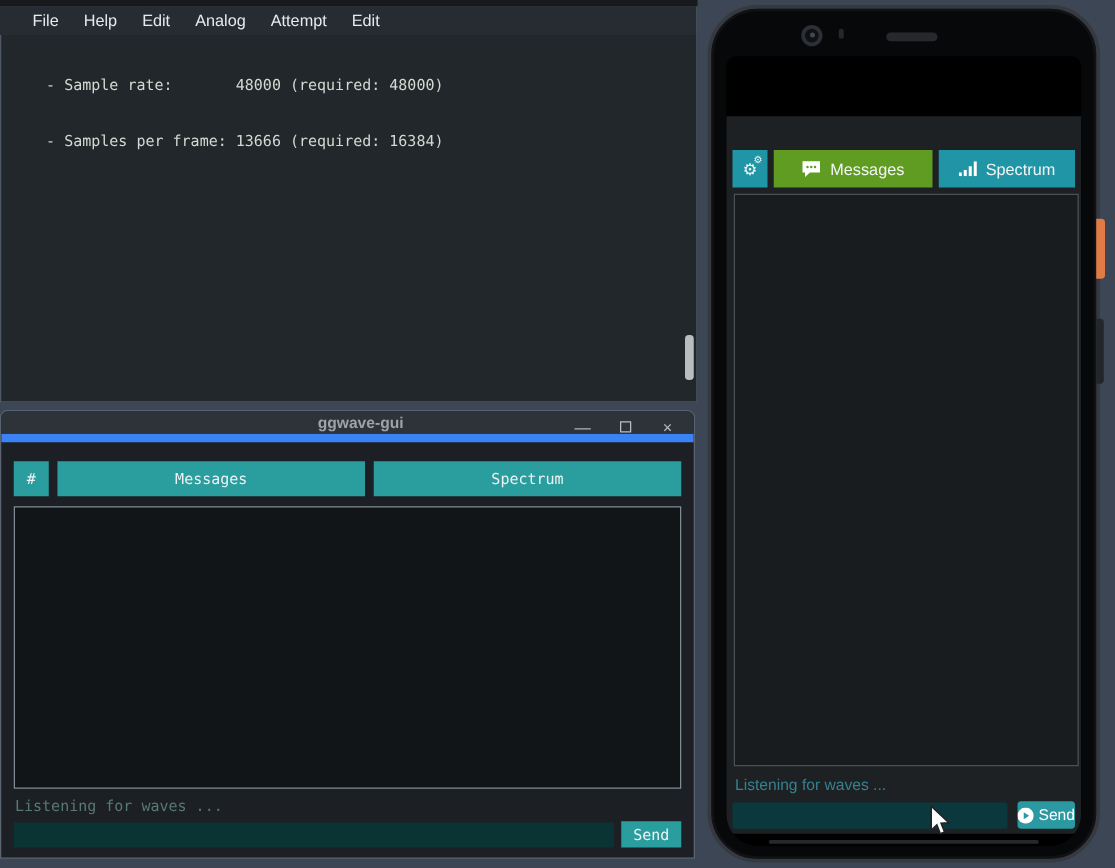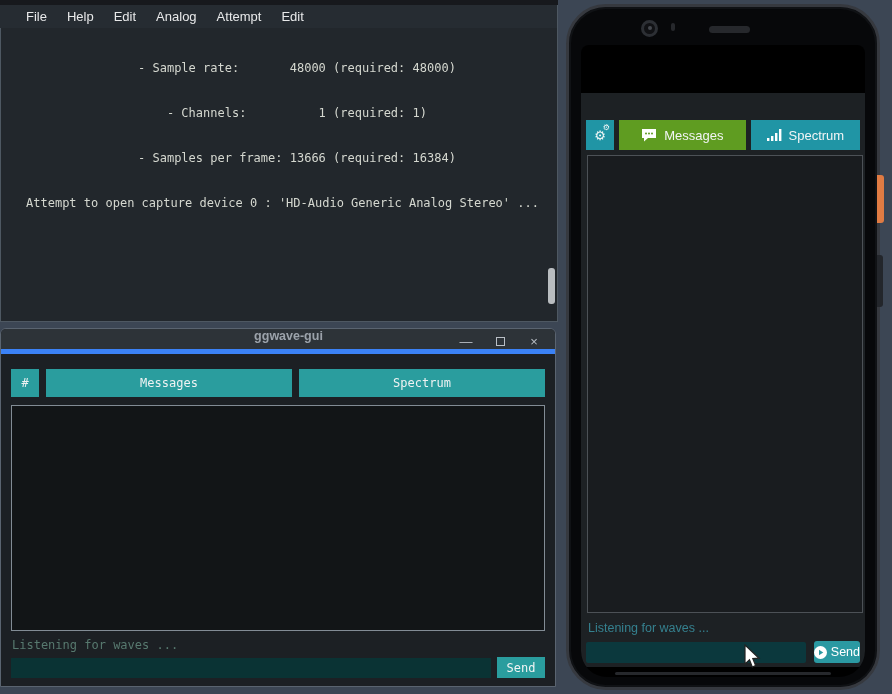--- a/index.html
+++ b/index.html
@@ -18,35 +18,35 @@
     height:23px; background:#262c32; display:flex; align-items:center;
     padding-left:16px; border-right:1px solid #4e5862;
   }
   .term-menu-item { color:#e8e9ea; font-size:13px; padding:0 10px; cursor:default; }
   .term-content {
     position:relative; height:294px; background:#22272c;
     border:1px solid #4e5862; border-top:none;
     padding:3px 0 0 7px; font-size:12px; line-height:15px; color:#d5d8d0;
     white-space:pre; overflow:hidden;
   }
-  .term-line { white-space:pre;text-align:center; }
+  .term-line { white-space:pre; }
   .term-scroll-thumb {
     position:absolute; right:2px; top:240px; width:7px; height:36px;
     background:#b9bdc0; border-radius:3px;
   }
 
   
   .gui-window {
     position:absolute; left:0; top:328px; width:556px; height:359px;
     background:#1c2024; border:1px solid #5a6470; border-radius:6px 6px 0 0;
   }
   .gui-titlebar {
     position:relative; height:25px; background:#2d3338; border-radius:5px 5px 0 0;
-    display:flex; justify-content:center;
-    border-bottom:5px solid #3b82f6;
+    display:flex; align-items:center; justify-content:center;
+    border-bottom:7px solid #3b82f6;
     padding-left:21px;
   }
   .gui-title { color:#9ca3ab; font-size:12.5px; font-weight:bold; }
   .gui-controls { position:absolute; right:4px; top:0; height:25px; display:flex; }
   .gui-ctrl {
     width:34px; height:25px; display:flex; align-items:center; justify-content:center;
     color:#b9bfc6; font-size:13px; cursor:default;
   }
   .gui-ctrl .max-box { width:9px; height:9px; border:1px solid #b9bfc6; display:inline-block; }
   .gui-toolbar { display:flex; margin:15px 10px 0 10px; gap:7px; height:28px; }
@@ -145,23 +145,21 @@
   <div class="term-menubar">
     <span class="term-menu-item">File</span>
     <span class="term-menu-item">Help</span>
     <span class="term-menu-item">Edit</span>
     <span class="term-menu-item">Analog</span>
     <span class="term-menu-item">Attempt</span>
     <span class="term-menu-item">Edit</span>
   </div>
   <div class="term-content mono">
     <div class="term-line">    - Sample rate:       48000 (required: 48000)</div>
-    <div class="term-line">    - Channels:          1 (required: 1)</div>
     <div class="term-line">    - Samples per frame: 13666 (required: 16384)</div>
-    <div class="term-line">Attempt to open capture device 0 : 'HD-Audio Generic Analog Stereo' ...</div>
     
     
     
     
     
     
     
     
     
     

